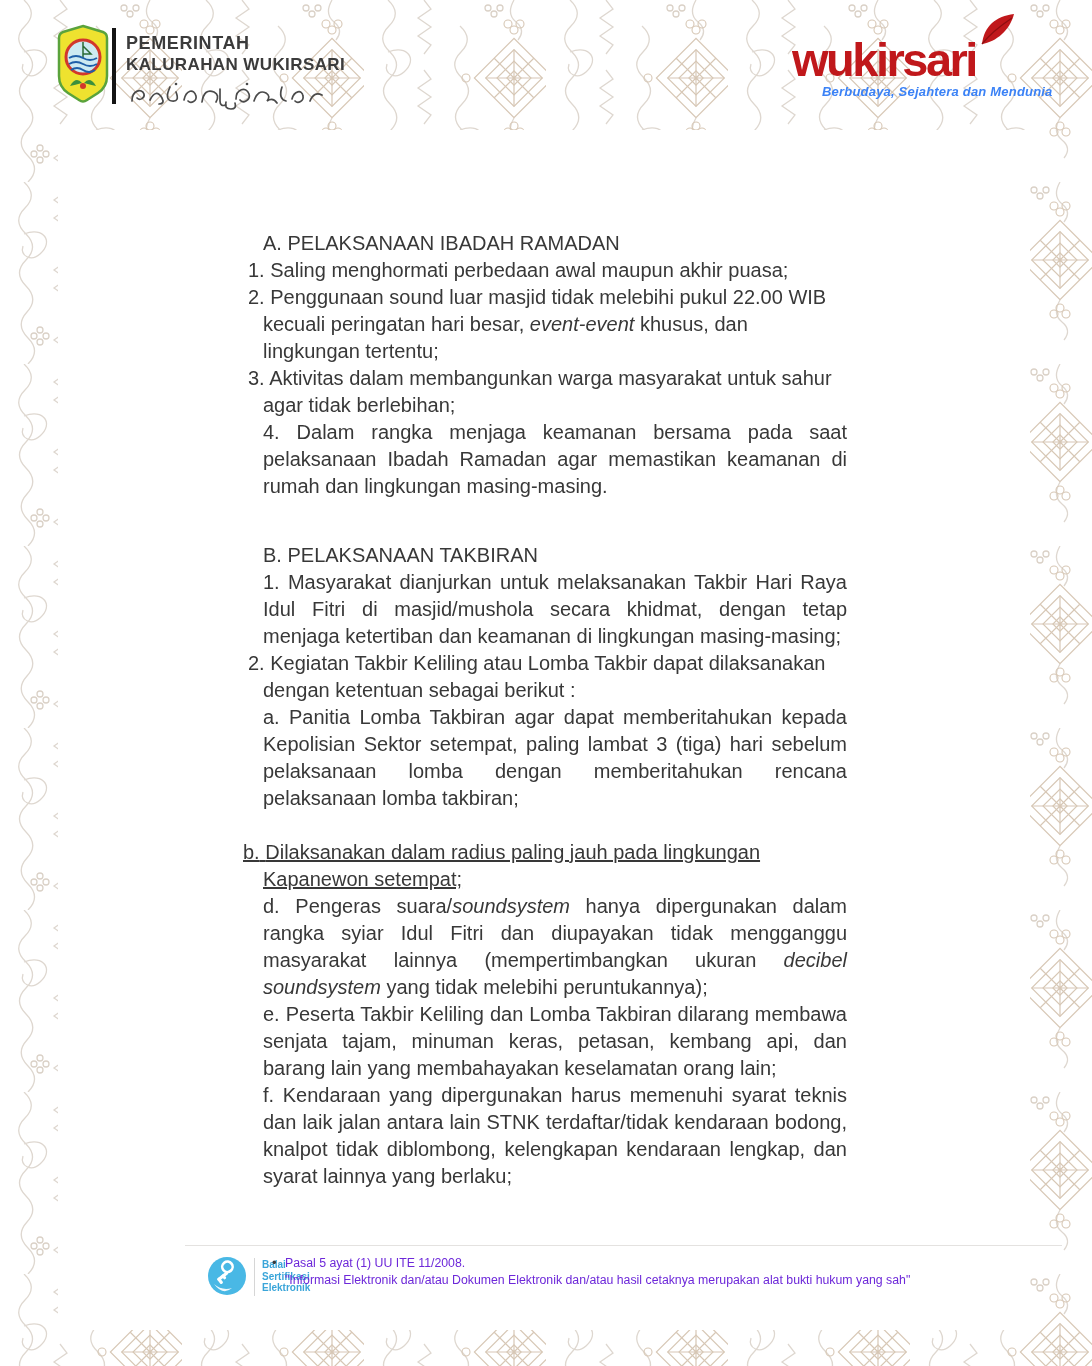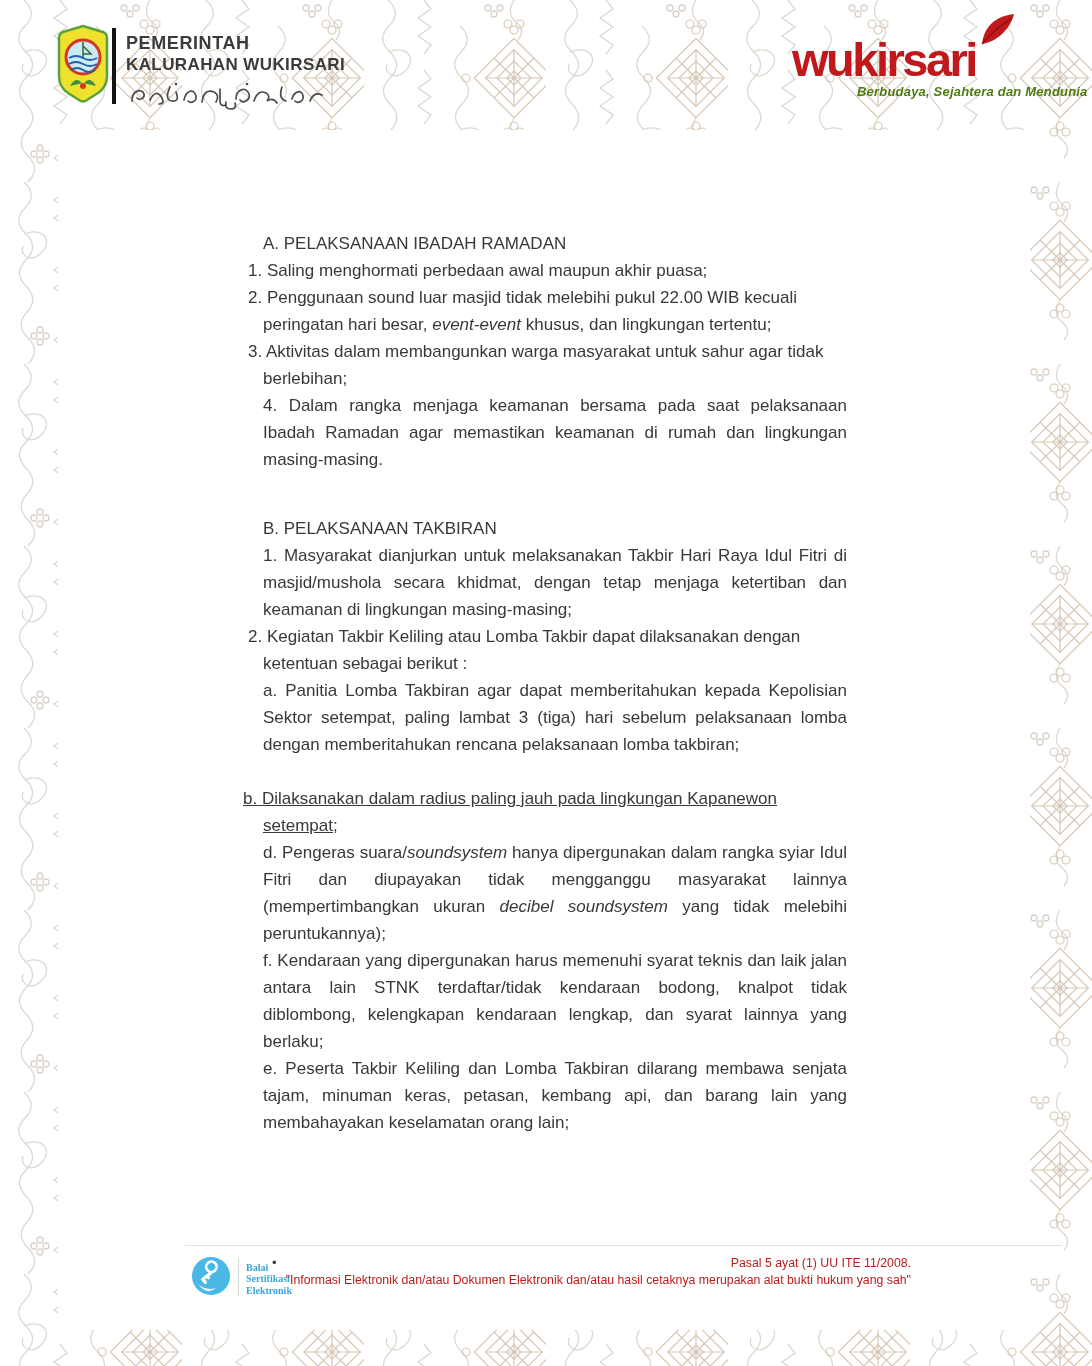--- a/index.html
+++ b/index.html
@@ -22,40 +22,40 @@
   .gov-text .l2{font-size:17px;letter-spacing:.4px;}
   .gov-script{left:126px;top:80px;}
 
   .brand{left:792px;top:22px;width:230px;height:62px;}
   .brand-text{
     font-size:47px;font-weight:bold;letter-spacing:-2.5px;color:#c0181b;
     line-height:60px;
     margin-top:8px;
   }
   .brand-leaf{position:absolute;right:4px;top:-8px;}
-  .tagline{left:857px;top:84px;font-size:13px;font-style:italic;font-weight:bold;color:#4d7c0f;letter-spacing:.2px;}
+  .tagline{left:822px;top:84px;font-size:13px;font-style:italic;font-weight:bold;color:#3b82f6;letter-spacing:.2px;}
 
   
   .doc{left:263px;top:230px;width:584px;font-size:15.2px;line-height:27px;color:#383838;}
-  .doc p,.doc h3{margin:0;padding:0;font-size:17px;font-weight:normal;}
+  .doc p,.doc h3{margin:0;padding:0;font-size:20px;font-weight:normal;}
   .sec-b{margin-top:42px;}
   .it-hang{padding-left:52px;text-indent:-15px;}
   .it-flush{padding-left:37px;}
   .sub-flush{padding-left:62px;}
   .sub-hang{padding-left:82px;text-indent:-20px;text-decoration:underline;}
   .just{text-align:justify;}
   .gap-top{margin-top:27px !important;}
   .doc em{font-style:italic;}
 
   
   .footer-divider{left:185px;top:1245px;width:877px;height:1px;background:#e4e2e0;}
-  .bsre{left:191px;top:1256px;display:flex;align-items:flex-end;font-family:Liberation Serif, serif;}
+  .bsre{left:207px;top:1256px;display:flex;align-items:flex-start;}
   .bsre-sep{width:1px;height:38px;background:#d6d6d6;margin:2px 7px 0 7px;}
   .bsre-label{font-size:10px;font-weight:bold;color:#3aa5d9;line-height:11.5px;padding-top:3px;}
-  .notes{left:271px;top:1255px;width:640px;font-size:12.3px;line-height:17px;color:#b91c1c;text-align:right;}
+  .notes{left:271px;top:1255px;width:640px;font-size:12.3px;line-height:17px;color:#6d28d9;}
   .note{position:relative;padding-left:14px;margin:0;}
   .note.bulleted::before{content:"\2022";position:absolute;left:1px;top:-1px;font-size:13px;color:#3a3a3a;}
   .notes strong{font-weight:bold;}
 </style>
 </head>
 <body>
 
 <svg class="batik-layer" width="1092" height="1366" aria-hidden="true">
   <defs>
     <pattern id="batik" width="182" height="182" patternUnits="userSpaceOnUse">
@@ -164,22 +164,22 @@
   </section>
 
   <section class="sec-b">
     <h3>B. PELAKSANAAN TAKBIRAN</h3>
     <p class="it-flush just"><span>1.</span> <span>Masyarakat dianjurkan untuk melaksanakan Takbir Hari Raya Idul Fitri di masjid/mushola secara khidmat, dengan tetap menjaga ketertiban dan keamanan di lingkungan masing-masing;</span></p>
     <p class="it-hang"><span>2.</span> <span>Kegiatan Takbir Keliling atau Lomba Takbir dapat dilaksanakan dengan ketentuan sebagai berikut :</span></p>
 
     <p class="sub-flush just"><span>a.</span> <span>Panitia Lomba Takbiran agar dapat memberitahukan kepada Kepolisian Sektor setempat, paling lambat 3 (tiga) hari sebelum pelaksanaan lomba dengan memberitahukan rencana pelaksanaan lomba takbiran;</span></p>
     <p class="sub-hang gap-top"><span>b.</span> <span>Dilaksanakan dalam radius paling jauh pada lingkungan Kapanewon setempat;</span></p>
     <p class="sub-flush just"><span>d.</span> <span>Pengeras suara/<em>soundsystem</em> hanya dipergunakan dalam rangka syiar Idul Fitri dan diupayakan tidak mengganggu masyarakat lainnya (mempertimbangkan ukuran <em>decibel soundsystem</em> yang tidak melebihi peruntukannya);</span></p>
+    <p class="sub-flush just"><span>e.</span> <span>Peserta Takbir Keliling dan Lomba Takbiran dilarang membawa senjata tajam, minuman keras, petasan, kembang api, dan barang lain yang membahayakan keselamatan orang lain;</span></p>
     <p class="sub-flush just"><span>f.</span> <span>Kendaraan yang dipergunakan harus memenuhi syarat teknis dan laik jalan antara lain STNK terdaftar/tidak kendaraan bodong, knalpot tidak diblombong, kelengkapan kendaraan lengkap, dan syarat lainnya yang berlaku;</span></p>
-    <p class="sub-flush just"><span>e.</span> <span>Peserta Takbir Keliling dan Lomba Takbiran dilarang membawa senjata tajam, minuman keras, petasan, kembang api, dan barang lain yang membahayakan keselamatan orang lain;</span></p>
   </section>
 
 </main>
 
 <div class="layer footer-divider"></div>
 
 <div class="layer bsre">
   <svg width="40" height="40" viewBox="0 0 40 40">
     <circle cx="20" cy="20" r="19" fill="#49b8e5"></circle>
     <g transform="rotate(-38 20 20)">

